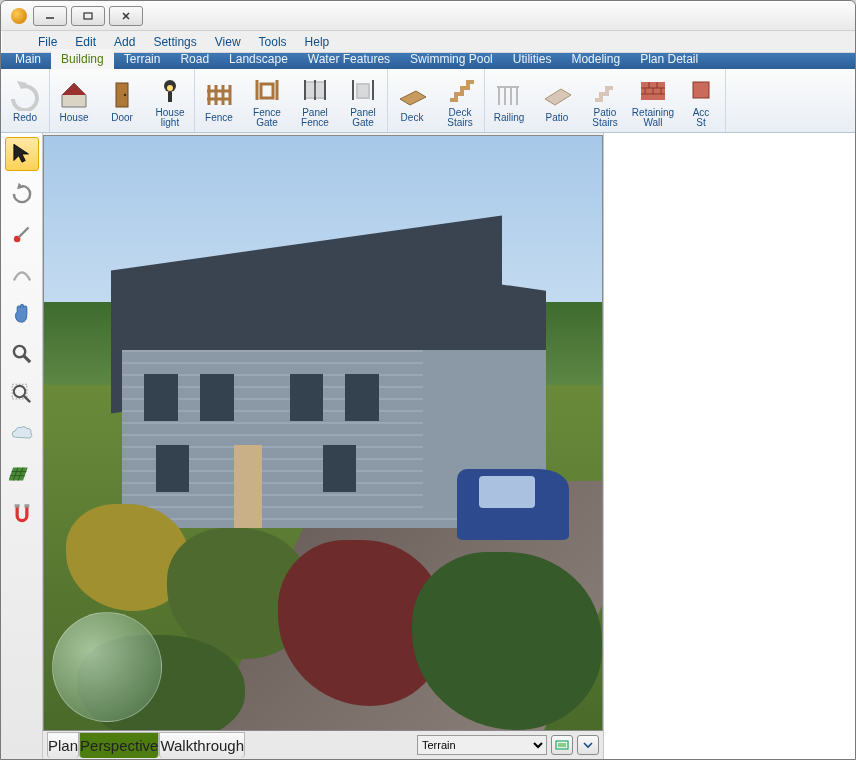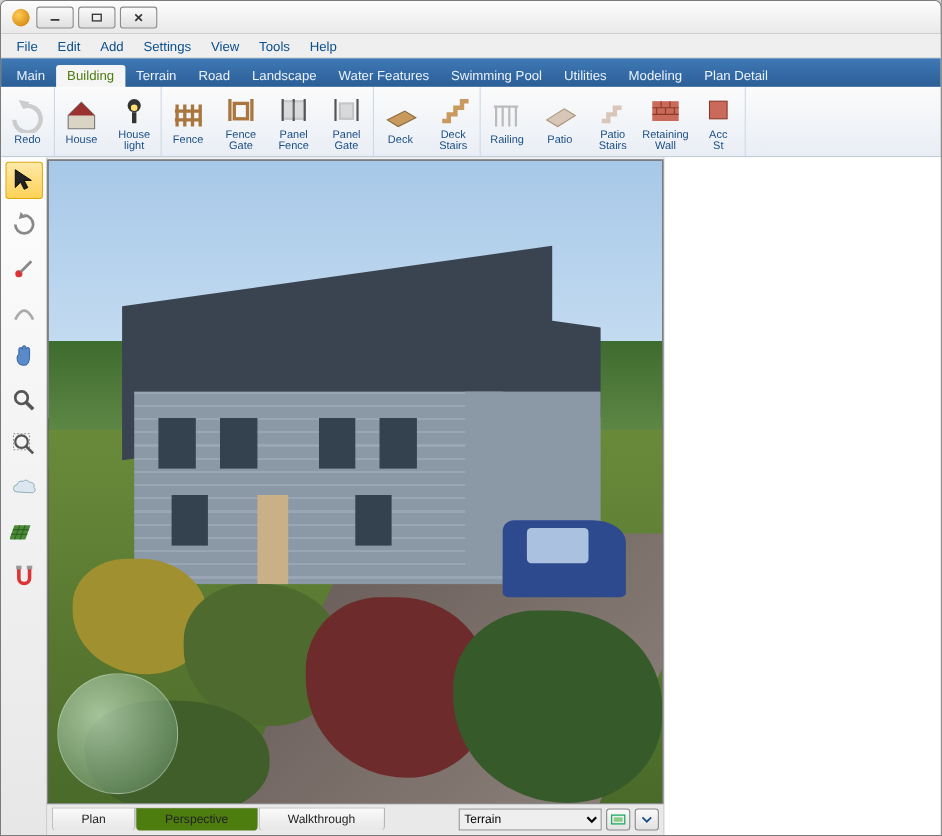--- a/index.html
+++ b/index.html
@@ -4,23 +4,23 @@
 <style>
   * { box-sizing: border-box; margin: 0; padding: 0; font-family: "Segoe UI", Tahoma, sans-serif; }
   body { width: 856px; height: 760px; background: #d0d0d0; overflow: hidden; }
   .window { width: 856px; height: 760px; background: #efefef; border: 1px solid #7a7a7a; border-radius: 6px 6px 0 0; display: flex; flex-direction: column; box-shadow: inset 0 0 0 1px #fff; }
   .titlebar { height: 30px; background: linear-gradient(#fdfdfd, #e9e9e9); border-bottom: 1px solid #cfcfcf; display: flex; align-items: center; padding: 0 4px; border-radius: 6px 6px 0 0; }
   .titlebar .app-icon { width: 16px; height: 16px; margin: 0 6px; background: radial-gradient(circle at 35% 35%, #ffcc55, #cc7700); border-radius: 50%; }
   .titlebar .title { font-size: 12px; color: #333; flex: 1; white-space: nowrap; }
   .win-btns { display: flex; gap: 4px; }
   .win-btn { width: 34px; height: 20px; border: 1px solid #8a8a8a; border-radius: 3px; background: linear-gradient(#fafafa,#e0e0e0); display: flex; align-items: center; justify-content: center; font-size: 10px; color: #333; }
   .win-btn svg { width: 12px; height: 10px; }
-  .menubar { height: 22px; display: flex; align-items: center; padding: 0 6px; gap: 2px; background: #efefef; border-bottom: 1px solid #d8d8d8; }
+  .menubar { height: 22px; display: flex; align-items: center; padding: 0 6px; gap: 2px; background: #efefef; border-bottom: 1px solid #d8d8d8; margin-left: 23px; }
   .menubar span { font-size: 12px; color: #0b4f8b; padding: 2px 8px; cursor: default; }
-  .tabbar { height: 26px; background: linear-gradient(#3f79b5,#2b5e97); display: flex; align-items: flex-end; padding: 0 4px; gap: 0; }
+  .tabbar { height: 16px; background: linear-gradient(#3f79b5,#2b5e97); display: flex; align-items: flex-end; padding: 0 4px; gap: 0; }
   .tabbar .tab { font-size: 12px; color: #eaf2fb; padding: 3px 10px; cursor: default; }
   .tabbar .tab.active { background: #f5f5f5; color: #4d7c0f; border-radius: 3px 3px 0 0; font-weight:500; }
   .ribbon { height: 64px; background: linear-gradient(#fbfbfb,#e9eef5); border-bottom: 1px solid #b8c6d6; display: flex; align-items: stretch; overflow: hidden; }
   .ribbon-group { display: flex; border-right: 1px solid #cfd9e5; }
   .ribbon-item { width: 48px; display: flex; flex-direction: column; align-items: center; justify-content: center; gap: 2px; }
   .ribbon-icon { width: 32px; height: 32px; display: flex; align-items: center; justify-content: center; }
   .ribbon-label { font-size: 10px; color: #1a4e86; text-align: center; line-height: 10px; white-space: pre; }
   .workarea { flex: 1; display: flex; min-height: 0; background: #f0f0f0; }
   .side-toolbar { width: 42px; background: linear-gradient(#fdfdfd,#e7e7e7); border-right: 1px solid #c8c8c8; display: flex; flex-direction: column; align-items: center; padding-top: 4px; gap: 6px; }
   .side-btn { width: 34px; height: 34px; display:flex; align-items:center; justify-content:center; border-radius:3px; }
@@ -35,21 +35,21 @@
   .wall { position:absolute; top:36%; left:14%; width:60%; height:30%; background: repeating-linear-gradient(#9aa6b3 0 2px,#8b98a6 2px 12px); }
   .wall2 { position:absolute; top:36%; left:68%; width:22%; height:28%; background:#8b98a6; }
   .door { position:absolute; top:52%; left:34%; width:5%; height:14%; background:#c9b086; }
   .window-pane { position:absolute; background:#34414e; width:6%; height:8%; }
   .driveway { position:absolute; top:58%; left:40%; width:60%; height:42%; background: linear-gradient(120deg,#6a5f5a,#8a7f78); transform: skewX(-25deg); }
   .car { position:absolute; top:56%; right:6%; width:20%; height:12%; background:#2e4a8f; border-radius: 10px 30px 6px 6px / 10px 20px 4px 4px; }
   .car::after{content:"";position:absolute;top:10%;left:20%;width:50%;height:45%;background:#aac2e0;border-radius:4px;}
   .bush { position:absolute; border-radius: 40% 50% 45% 55%; filter: blur(.3px); }
   .navball { position:absolute; left:8px; bottom:8px; width:110px; height:110px; border-radius:50%; background: radial-gradient(circle at 35% 35%, rgba(200,230,200,.7), rgba(80,120,80,.5)); border:1px solid rgba(255,255,255,.3); }
   .view-tabs { height: 28px; display: flex; align-items: center; gap: 0; padding: 2px 4px; background: #e9e9e9; }
-  .vtab { font-size: 11px; color:#222; padding: 4px 26px; border:1px solid #b6b6b6; background: linear-gradient(#fafafa,#e6e6e6); border-bottom: none; border-radius: 0 0 4px 4px; margin-top:-1px; }
+  .vtab { font-size: 15px; color:#222; padding: 4px 0; border:1px solid #b6b6b6; background: linear-gradient(#fafafa,#e6e6e6); border-bottom: none; border-radius: 0 0 4px 4px; margin-top:-1px; }
   .vtab.active { background:#4d7c0f; font-weight:500; }
   .layer-sel { margin-left: auto; display:flex; align-items:center; gap:4px; }
   .layer-sel select { font-size:11px; height:20px; width:130px; border:1px solid #9a9a9a; }
   .mini-btn { width:22px; height:20px; border:1px solid #8a8a8a; background: linear-gradient(#fafafa,#e3e3e3); border-radius:3px; display:flex; align-items:center; justify-content:center; }
   .props { width: 252px; background: #fff; border-left: 1px solid #c8c8c8; }
   .statusbar { height: 22px; background: linear-gradient(#eaeaea,#dcdcdc); border-top: 1px solid #c0c0c0; display:flex; align-items: center; padding: 0 8px; font-size: 11px; color: #0b4f8b; }
 </style>
 </head>
 <body>
 
@@ -114,20 +114,29 @@
       </div>
       <div class="ribbon-group">
         <div class="ribbon-item">
           <div class="ribbon-icon">
             <svg viewBox="0 0 32 32" width="32" height="32">
               <path d="M4 16 L16 4 L28 16 L28 28 L4 28 Z" fill="#d9d4c4" stroke="#777"></path>
               <path d="M4 16 L16 4 L28 16" fill="#9b3030"></path>
             </svg>
           </div>
           <div class="ribbon-label">House</div>
+        </div>
+        <div class="ribbon-item">
+          <div class="ribbon-icon">
+            <svg viewBox="0 0 32 32" width="32" height="32">
+              <rect x="10" y="4" width="12" height="24" fill="#b07838" stroke="#6a4a20"></rect>
+              <circle cx="19" cy="16" r="1.2" fill="#3a2a10"></circle>
+            </svg>
+          </div>
+          <div class="ribbon-label">Door</div>
         </div>
         <div class="ribbon-item">
           <div class="ribbon-icon">
             <svg viewBox="0 0 32 32" width="32" height="32">
               <rect x="14" y="18" width="4" height="10" fill="#333"></rect>
               <ellipse cx="16" cy="12" rx="6" ry="6" fill="#333"></ellipse>
               <ellipse cx="16" cy="14" rx="3" ry="3" fill="#ffe070"></ellipse>
             </svg>
           </div>
           <div class="ribbon-label">House

